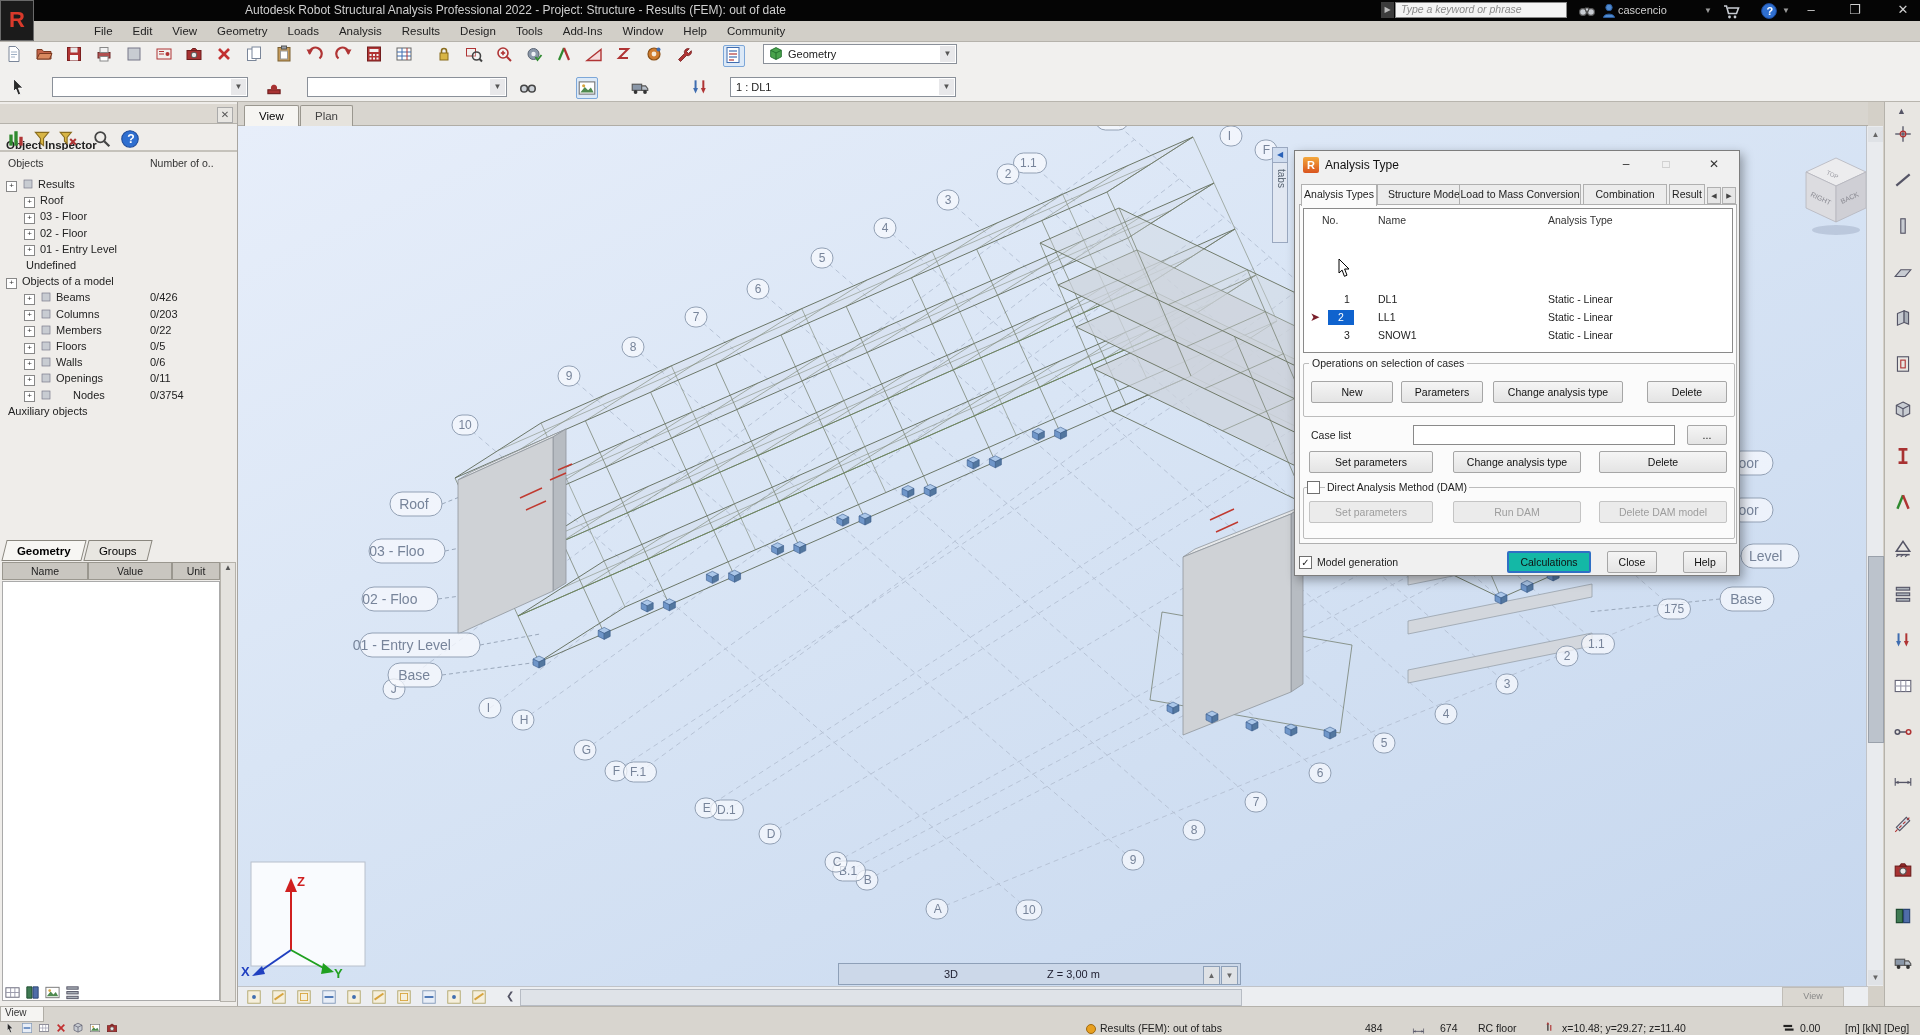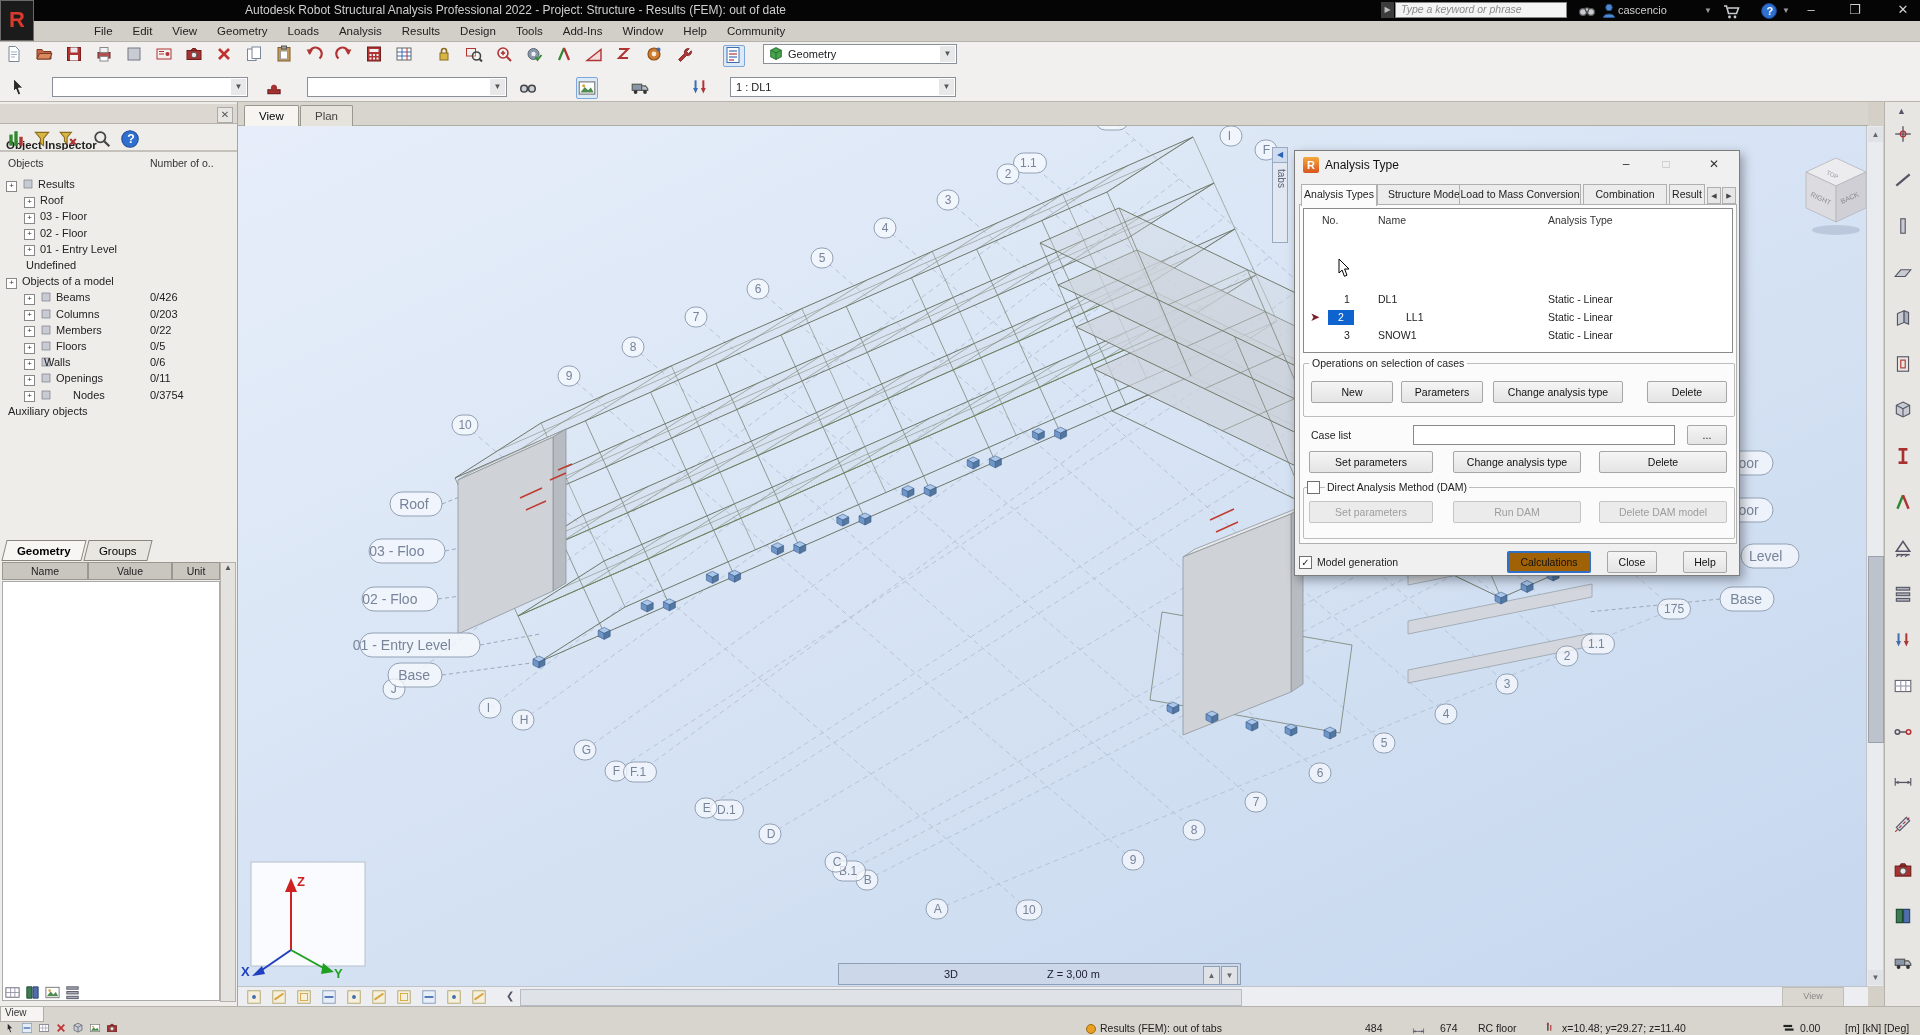--- a/index.html
+++ b/index.html
@@ -83,21 +83,21 @@
   #dlist{position:absolute;left:8px;top:57px;width:430px;height:145px;background:#fff;border:1px solid #8a8a8a;box-sizing:border-box;font-size:10.5px;color:#222;}
   .dlh{position:absolute;top:5px;color:#333;}
   .dlr{position:absolute;height:18px;}
   #dsel{position:absolute;left:24px;top:101px;width:26px;height:15px;background:#0f63ce;color:#fff;font-size:10.5px;text-align:center;line-height:15px;}
   #darrow{position:absolute;left:6px;top:101px;color:#7a1f2b;font-size:12px;line-height:14px;}
   .gbox{position:absolute;border:1px solid #bcbcbc;border-radius:2px;}
   .glabel{position:absolute;font-size:10.5px;color:#222;background:#fbfbfb;padding:0 3px;}
   .btn{position:absolute;height:22px;background:linear-gradient(#f5f5f5,#e4e4e4);border:1px solid #a6a6a6;border-radius:2px;
     font-size:10.5px;text-align:center;line-height:21px;color:#111;box-sizing:border-box;}
   .btn.dis{background:#ebebeb;color:#9d9d9d;border-color:#c4c4c4;}
-  .btn.def{border:2px solid #2f6fc4;line-height:19px;background:#a16207;}
+  .btn.def{border:2px solid #2f6fc4;line-height:19px;background:#14b8a6;}
   .cb{position:absolute;width:13px;height:13px;background:#fff;border:1px solid #707070;box-sizing:border-box;font-size:10px;line-height:11px;text-align:center;color:#222;}
   #dcase-input{position:absolute;left:118px;top:274px;width:262px;height:20px;background:#fff;border:1px solid #8a8a8a;box-sizing:border-box;}
   .dtext{position:absolute;font-size:10.5px;color:#222;}
   
   #rail{left:1884px;top:102px;width:36px;height:904px;background:#e8e6e2;border-left:1px solid #b5b2ab;box-sizing:border-box;}
   .rico{position:absolute;left:8px;width:20px;height:20px;}
   
   #prestatus{left:0;top:1006px;width:1920px;height:16px;background:#d8d5cf;border-top:1px solid #b5b2ab;box-sizing:border-box;}
   #viewtab{position:absolute;left:0;top:0;width:44px;height:15px;background:#f5f4f2;border:1px solid #b0ada6;border-top:none;font-size:10px;color:#333;padding-left:4px;box-sizing:border-box;}
   #statusbar{left:0;top:1022px;width:1920px;height:13px;background:#d8d5cf;font-size:10.5px;color:#222;}
@@ -446,21 +446,21 @@
             <rect x="3" y="3" width="12" height="12" fill="#c8ccd2" stroke="#778"></rect>
           </svg></span>
         <span style="position:absolute;left:56px;top:2px;">Floors</span>
         <span class="tcount" style="top:2px;">0/5</span>
       </div>
       <div class="trow" style="top: 178.2px;">
         <span style="position:absolute;left:24px;top:3px;"><span class="exp">+</span></span>
         <span style="position:absolute;left:40px;top:2px;width:12px;height:12px;"><svg width="12" height="12" viewBox="0 0 18 18">
             <rect x="3" y="3" width="12" height="12" fill="#c8ccd2" stroke="#778"></rect>
           </svg></span>
-        <span style="position:absolute;left:44px;top:2px;">Walls</span>
+        <span style="position:absolute;left:56px;top:2px;">Walls</span>
         <span class="tcount" style="top:2px;">0/6</span>
       </div>
       <div class="trow" style="top: 194.4px;">
         <span style="position:absolute;left:24px;top:3px;"><span class="exp">+</span></span>
         <span style="position:absolute;left:40px;top:2px;width:12px;height:12px;"><svg width="12" height="12" viewBox="0 0 18 18">
             <rect x="3" y="3" width="12" height="12" fill="#c8ccd2" stroke="#778"></rect>
           </svg></span>
         <span style="position:absolute;left:56px;top:2px;">Openings</span>
         <span class="tcount" style="top:2px;">0/11</span>
       </div>
@@ -991,21 +991,21 @@
       <span class="dlh" style="left:18px">No.</span>
       <span class="dlh" style="left:74px">Name</span>
       <span class="dlh" style="left:244px">Analysis Type</span>
       <div class="dlr" style="top:81px;left:0;width:428px;">
    <span style="position:absolute;left:40px;top:3px;">1</span>
    <span style="position:absolute;left:74px;top:3px;">DL1</span>
    <span style="position:absolute;left:244px;top:3px;">Static - Linear</span>
       </div>
       <div class="dlr" style="top:99px;left:0;width:428px;">
 
-   <span style="position:absolute;left:74px;top:3px;margin-left:28px;">LL1</span>
+   <span style="position:absolute;left:74px;top:3px;">LL1</span>
    <span style="position:absolute;left:244px;top:3px;">Static - Linear</span>
       </div>
       <div class="dlr" style="top:117px;left:0;width:428px;">
    <span style="position:absolute;left:40px;top:3px;">3</span>
    <span style="position:absolute;left:74px;top:3px;">SNOW1</span>
    <span style="position:absolute;left:244px;top:3px;">Static - Linear</span>
       </div>
       <div id="dsel">2</div>
       <div id="darrow">➤</div>
     </div>

